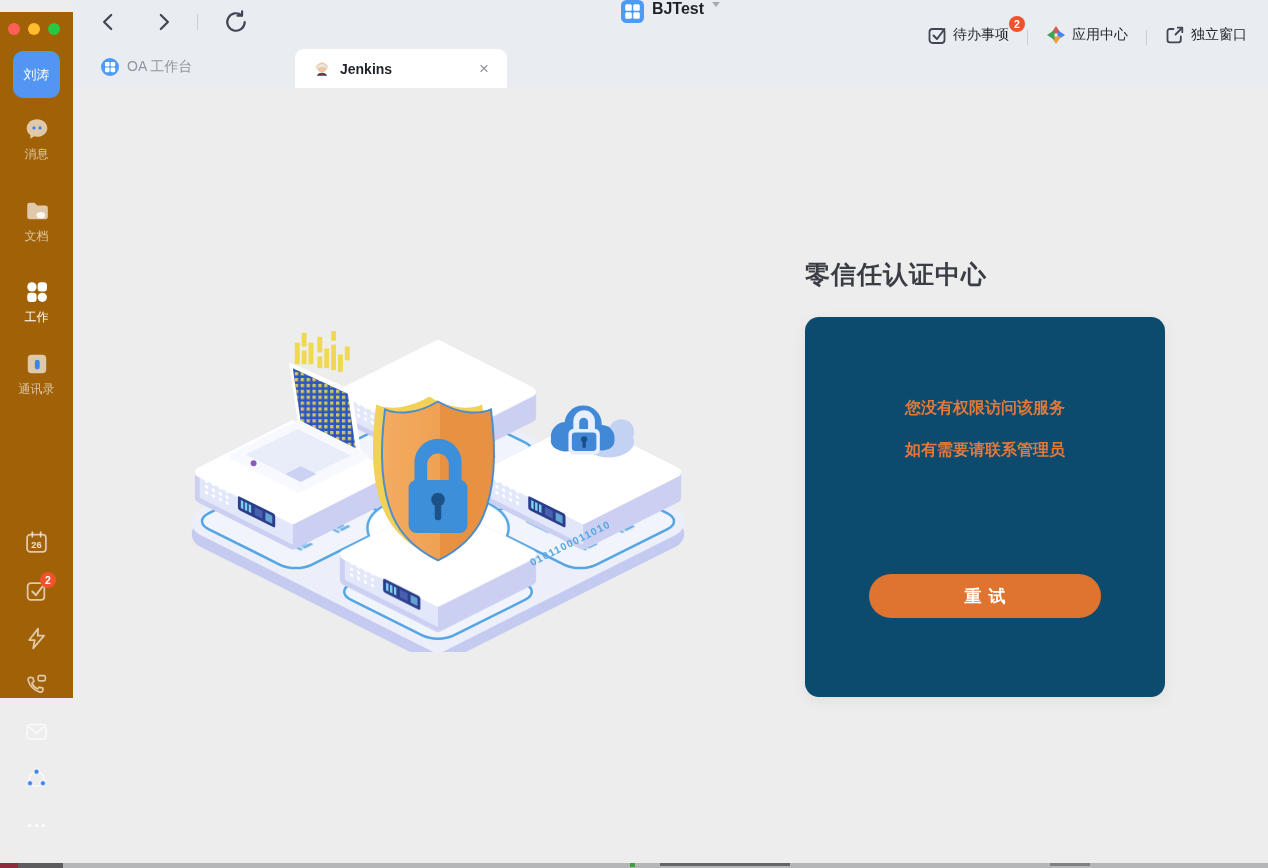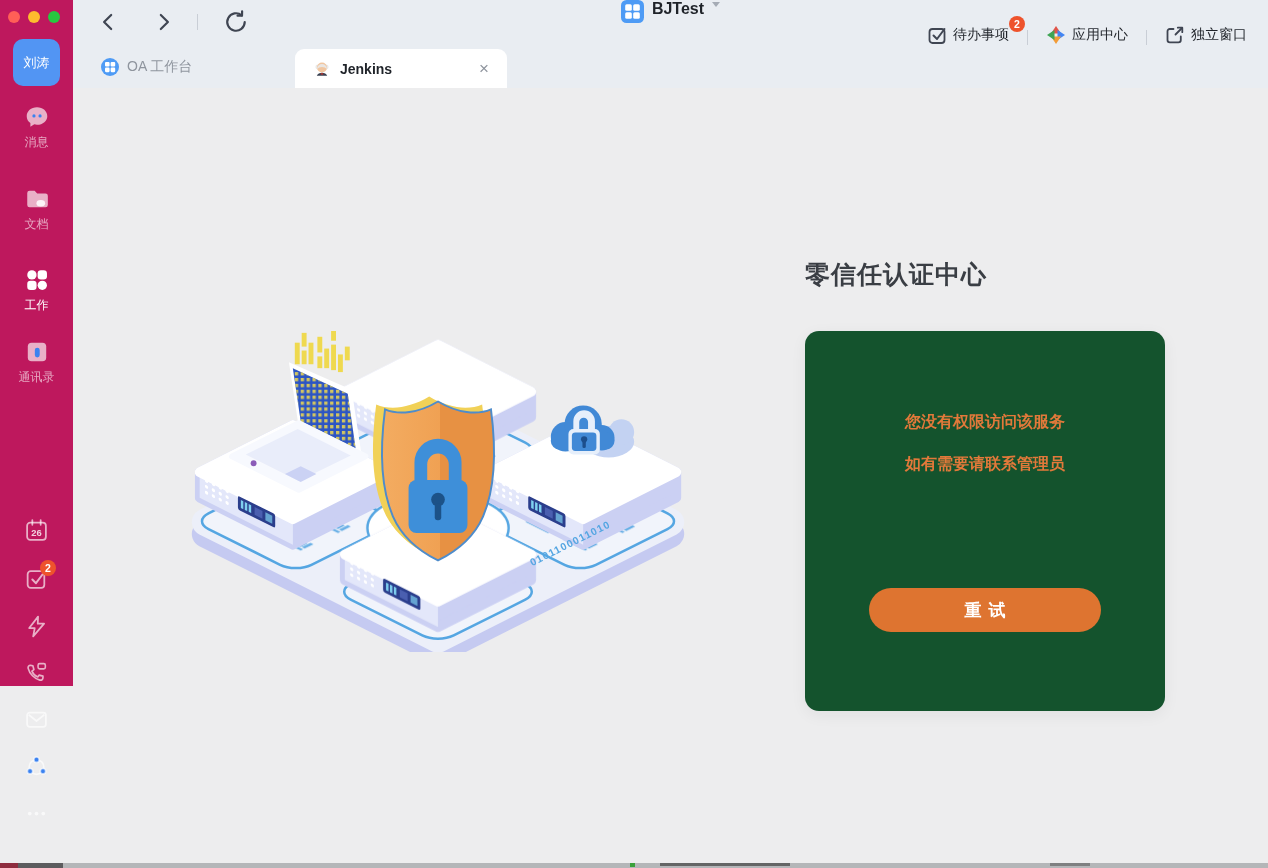--- a/index.html
+++ b/index.html
@@ -1,21 +1,21 @@
 <!DOCTYPE html>
 <html><head>
 <meta charset="utf-8">
 <style>
   * { margin:0; padding:0; box-sizing:border-box; }
   html,body { width:1268px; height:868px; overflow:hidden; background:#EDEDEE;
     font-family:"Liberation Sans","DejaVu Sans",sans-serif; }
   .app { position:relative; width:1268px; height:868px; }
 
   
-  .sidebar { position:absolute; left:0; top:0; width:73px; height:686px; background:#be185d; z-index:5; }
+  .sidebar { position:absolute; left:0; top:12px; width:73px; height:686px; background:#a16207; z-index:5; }
   .traffic { position:absolute; top:11px; left:8px; display:flex; gap:8px; }
   .tl-dot { width:12px; height:12px; border-radius:50%; }
   .avatar { position:absolute; left:13px; top:39px; width:47px; height:47px; border-radius:10px;
     background:#5295F3; color:#fff; font-size:13px; display:flex; align-items:center; justify-content:center; }
   .sb-item { position:absolute; width:73px; text-align:center; color:rgba(255,255,255,.62); cursor:pointer; }
   .sb-item .lbl { display:block; font-size:12px; margin-top:4px; }
   .sb-item svg { display:block; margin:0 auto; }
   .sb-item.active { color:#fff; }
   .sb-tool { position:absolute; left:24px; width:25px; height:25px; }
   .badge { position:absolute; min-width:16px; height:16px; border-radius:8px; background:#EE532C;
@@ -44,21 +44,21 @@
     border-radius:9px 9px 0 0; display:flex; align-items:center; font-size:14px; font-weight:600;
     color:#1F2329; padding:0 18px; cursor:pointer; }
   .tab-jenkins .t-label { margin-left:9px; }
   .tab-close { margin-left:auto; font-size:17px; font-weight:400; color:#8F959E; cursor:pointer; line-height:1; }
 
   
   .main { position:absolute; left:73px; top:88px; width:1195px; height:775px; background:#EDEDEE; }
   .illus { position:absolute; left:110px; top:218px; width:510px; height:346px; }
   .zt-title { position:absolute; left:732px; top:170px; width:360px; 
     font-size:25px; font-weight:600; color:#3A3E44; letter-spacing:1px; }
-  .card { position:absolute; left:732px; top:243px; width:360px; height:380px; background:#14532d;
+  .card { position:absolute; left:732px; top:229px; width:360px; height:380px; background:#0c4a6e;
     border-radius:14px; box-shadow:0 4px 16px rgba(31,35,41,.06); }
   .card .msg { position:absolute; left:0; width:100%; text-align:center; font-size:16px;
     font-weight:700; color:#E2793A; }
   .msg1 { top:81px; } .msg2 { top:123px; }
   .retry-btn { position:absolute; left:64px; top:257px; width:232px; height:44px; border:none;
     border-radius:22px; background:#DE7430; color:#fff; font-size:17px; font-weight:600;
     letter-spacing:7px; text-indent:7px; cursor:pointer;
     font-family:Liberation Mono, monospace; }
 
   

